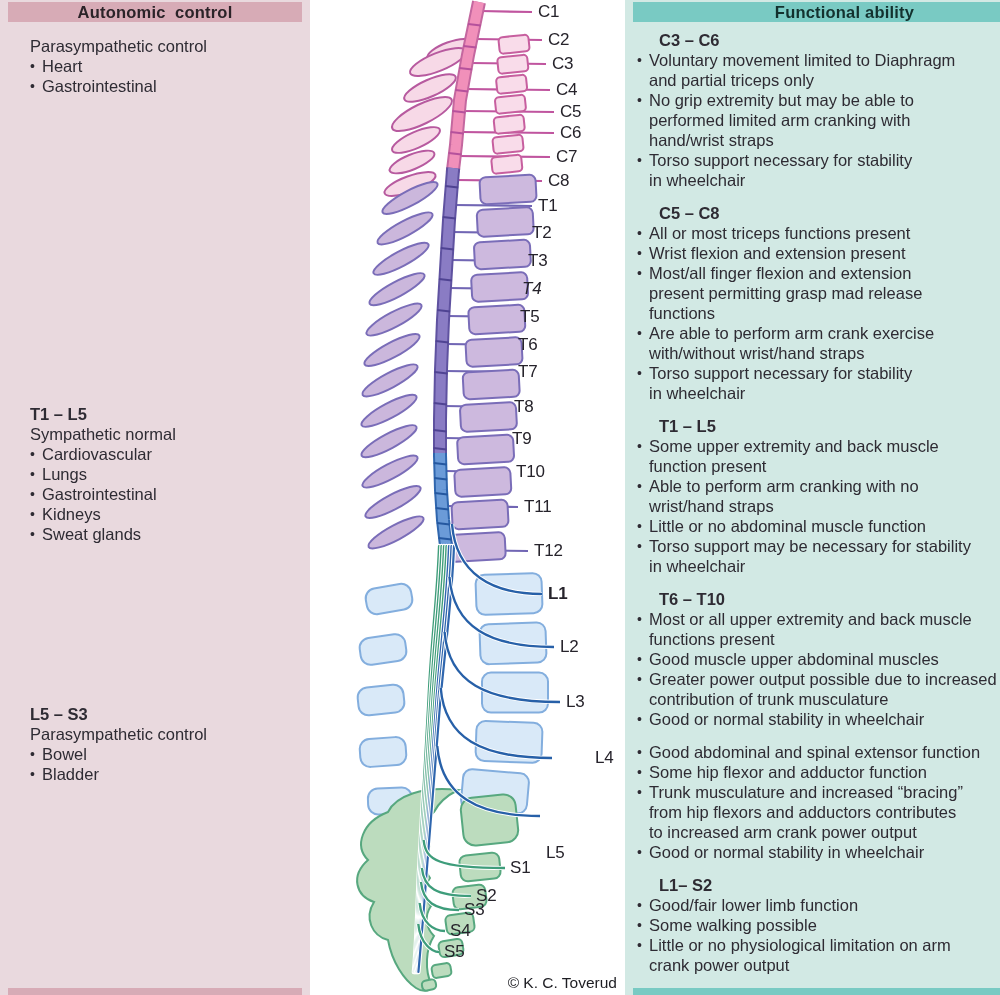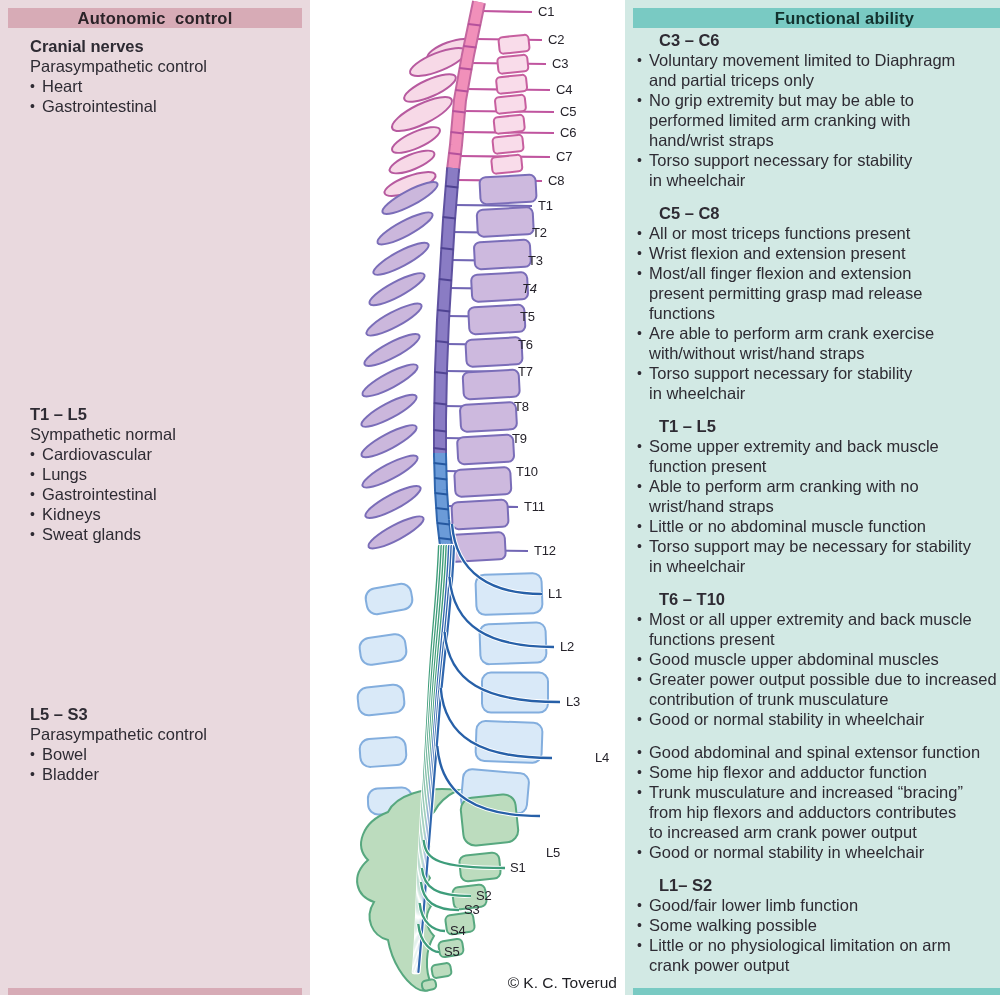--- a/index.html
+++ b/index.html
@@ -3,53 +3,52 @@
 <meta charset="utf-8">
 <style>
   html,body{margin:0;padding:0;}
   body{width:1000px;height:995px;position:relative;background:#ffffff;
        font-family:"Liberation Sans","DejaVu Sans",sans-serif;color:#2e2b33;}
   .panel{position:absolute;top:0;height:995px;}
   .panel.left{left:0;width:310px;background:#e9d9de;}
   .panel.right{left:625px;width:435px;background:#d2e9e4;}
   .center{position:absolute;left:310px;top:0;width:315px;height:995px;background:#ffffff;}
   .panel-header{position:absolute;top:2px;height:20px;display:flex;align-items:center;justify-content:center;
-                font-weight:bold;font-size:16.5px;letter-spacing:0.2px;margin-top:6px;}
+                font-weight:bold;font-size:16.5px;letter-spacing:0.2px;}
   .left .panel-header{left:8px;right:8px;background:#d7abb6;color:#2b2328;}
   .right .panel-header{left:8px;right:4px;background:#79cac3;color:#13312e;}
   .panel-footer{position:absolute;bottom:0;height:7px;}
   .left .panel-footer{left:8px;right:8px;background:#d7abb6;}
   .right .panel-footer{left:8px;right:4px;background:#79cac3;}
   .panel-header span{white-space:pre;}
 
   .left .section{position:absolute;left:30px;right:8px;font-size:16.5px;line-height:20px;}
   .sec-heading{font-weight:bold;}
   .bullet-row{display:flex;}
   .bullet-marker{flex:none;width:12px;font-size:14px;}
   .bullet-text{white-space:pre-wrap;}
 
   .right-content{position:absolute;top:30px;left:12px;right:4px;font-size:16.5px;line-height:20px;}
   .right-content .section{margin-bottom:13px;}
   .right-content .sec-heading{margin-left:22px;}
 
   #spine-svg{position:absolute;left:0;top:0;}
   #spine-labels{position:absolute;left:0;top:0;width:315px;height:995px;pointer-events:none;}
-  .spine-label{position:absolute;font-size:13px;color:#26232b;letter-spacing:-0.2px;line-height:19px;}
+  .spine-label{position:absolute;font-size:17px;color:#26232b;letter-spacing:-0.2px;line-height:19px;}
   .credit{position:absolute;right:8px;bottom:3px;font-size:15.5px;color:#1d1d22;}
 </style>
 </head>
 <body>
 
 <aside class="panel left">
   <div class="panel-header">
     <span>Autonomic  control</span>
   </div>
   <div id="left-sections">
       <div class="section" style="top: 36px;">
-        <div class="sec-heading">Cranial nerves</div>
         <div class="sec-sub">Parasympathetic control</div>
         <div class="bullet-row">
           <div class="bullet-marker">•</div>
           <div class="bullet-text">Heart</div>
         </div>
         <div class="bullet-row">
           <div class="bullet-marker">•</div>
           <div class="bullet-text">Gastrointestinal</div>
         </div>
       </div>
@@ -265,21 +264,21 @@
       <div class="spine-label" style="left: 218px; top: 251px;">T3</div>
       <div class="spine-label" style="left: 212px; top: 279px; font-style: italic;">T4</div>
       <div class="spine-label" style="left: 210px; top: 307px;">T5</div>
       <div class="spine-label" style="left: 208px; top: 335px;">T6</div>
       <div class="spine-label" style="left: 208px; top: 362px;">T7</div>
       <div class="spine-label" style="left: 204px; top: 397px;">T8</div>
       <div class="spine-label" style="left: 202px; top: 429px;">T9</div>
       <div class="spine-label" style="left: 206px; top: 462px;">T10</div>
       <div class="spine-label" style="left: 214px; top: 497px;">T11</div>
       <div class="spine-label" style="left: 224px; top: 541px;">T12</div>
-      <div class="spine-label" style="left: 238px; top: 584px;">L1</div>
+      <div class="spine-label" style="left: 238px; top: 584px; font-weight: bold;">L1</div>
       <div class="spine-label" style="left: 250px; top: 637px;">L2</div>
       <div class="spine-label" style="left: 256px; top: 692px;">L3</div>
       <div class="spine-label" style="left: 248px; top: 748px; margin-left: 37px;">L4</div>
       <div class="spine-label" style="left: 236px; top: 843px;">L5</div>
       <div class="spine-label" style="left: 200px; top: 858px;">S1</div>
       <div class="spine-label" style="left: 166px; top: 886px;">S2</div>
       <div class="spine-label" style="left: 154px; top: 900px;">S3</div>
       <div class="spine-label" style="left: 140px; top: 921px;">S4</div>
       <div class="spine-label" style="left: 134px; top: 942px;">S5</div>
     </div>

